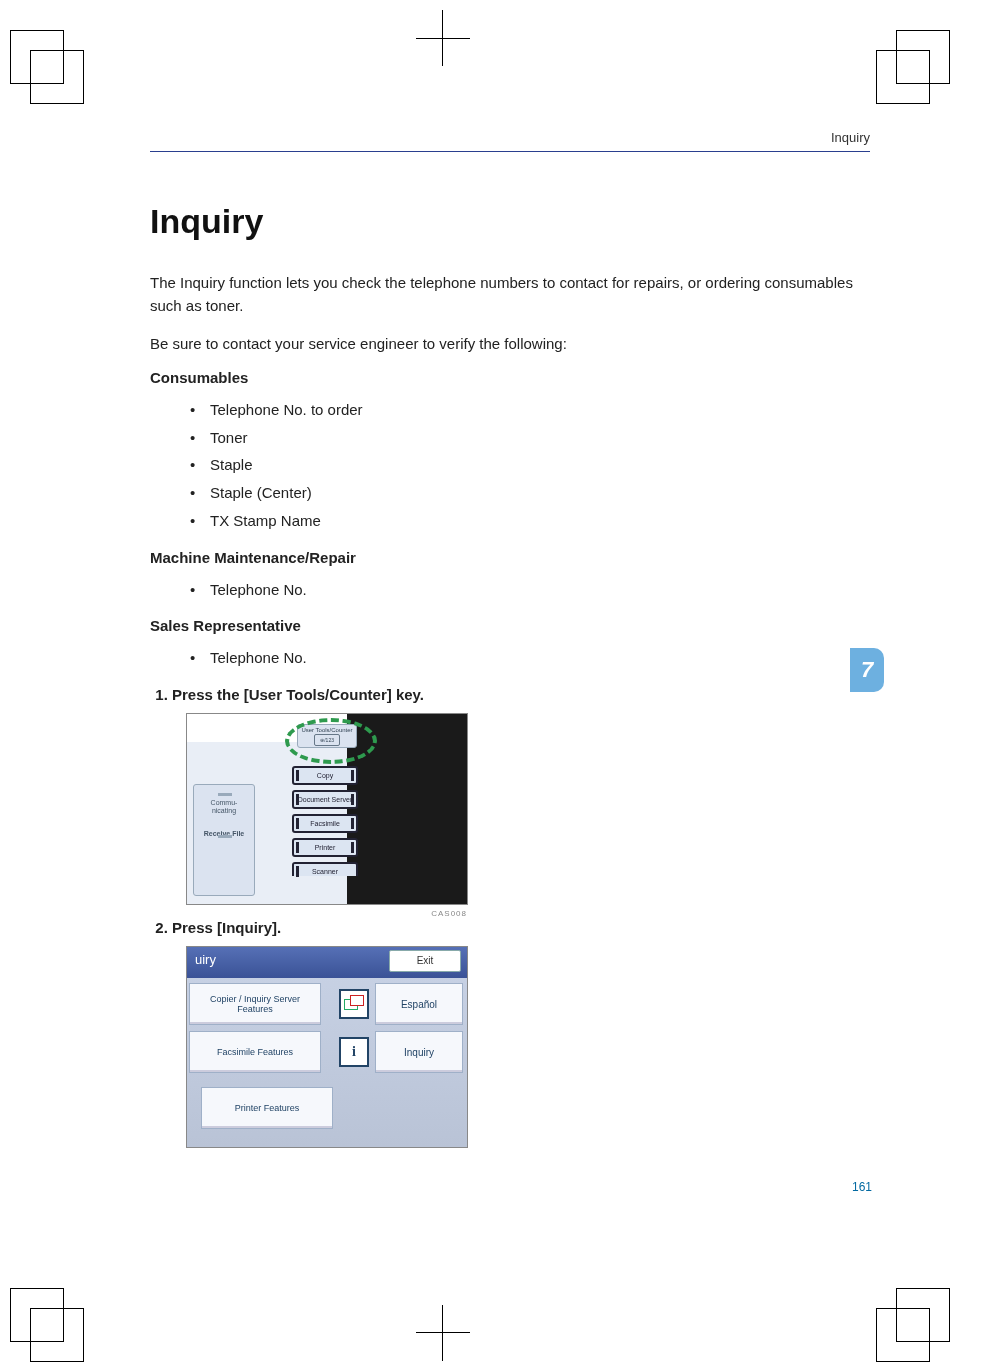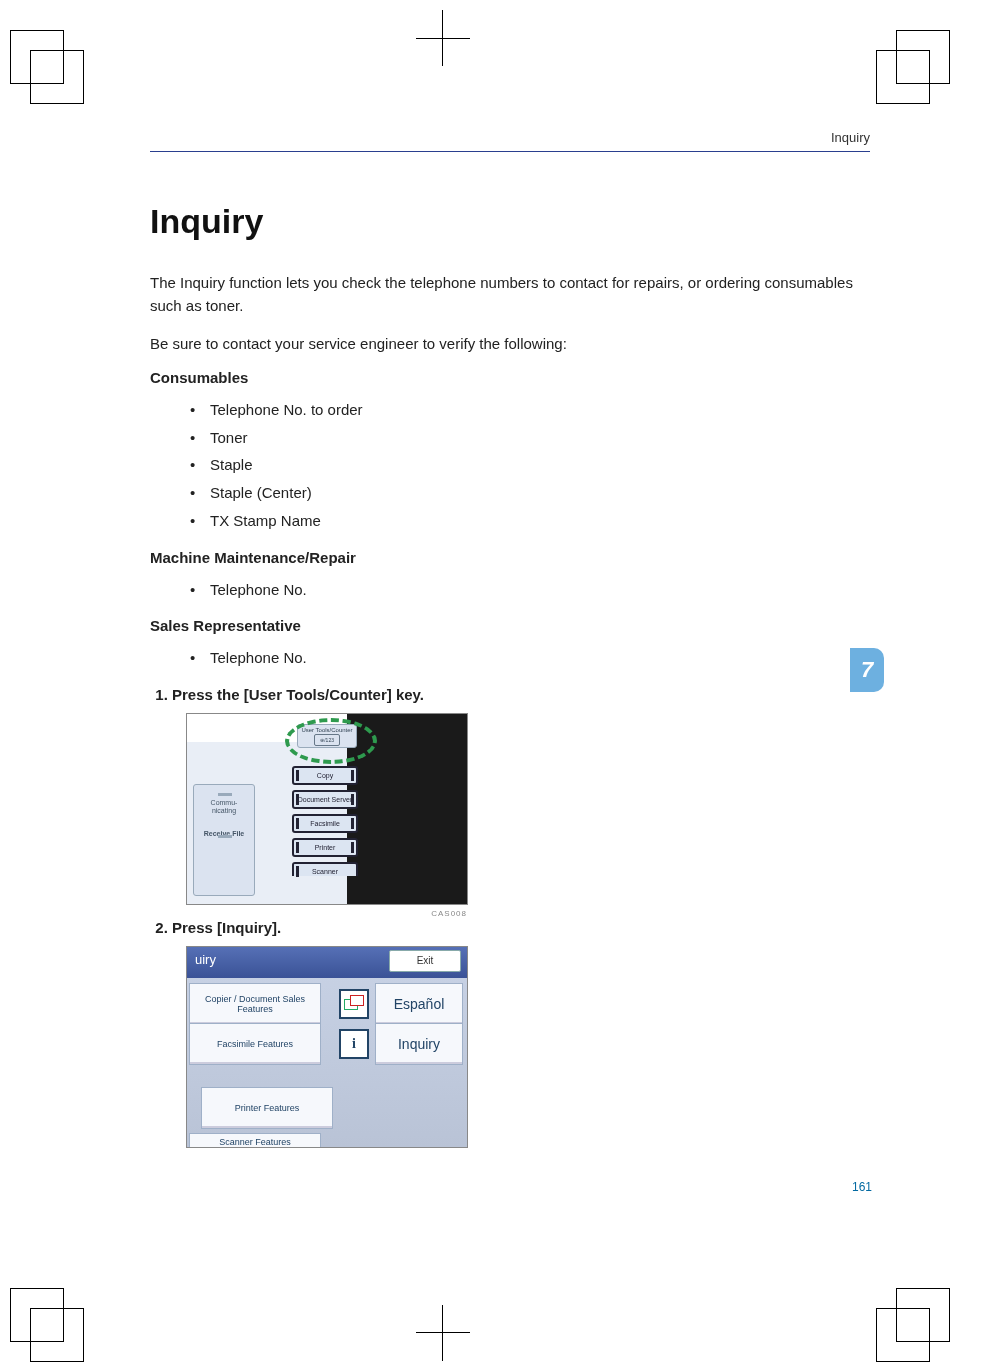--- a/index.html
+++ b/index.html
@@ -168,33 +168,33 @@
     background: linear-gradient(#5670b6, #3a5296);
     color:#fff; font-size:13px; line-height:26px; padding-left:8px;
     display:flex; justify-content:space-between;
   }
   .fig2-exit {
     margin:3px 6px; width:70px; height:20px; background:#fff; color:#333;
     font-size:10px; text-align:center; line-height:20px; border-radius:2px;
     border:1px solid #8aa;
   }
   .fig2-row { position:absolute; left:0; right:0; height:46px; display:flex; }
-  .fig2-row1 { top:36px; } .fig2-row2 { top:76px; } .fig2-row3 { top:140px;padding-left:12px; } .fig2-row4 { top:186px; height:20px;}
+  .fig2-row1 { top:36px; } .fig2-row2 { top:84px; } .fig2-row3 { top:140px;padding-left:12px; } .fig2-row4 { top:186px; height:20px;}
   .fig2-cell-left {
     width:130px; margin-left:2px; height:40px; background:#f6f8fc; border:1px solid #9fb0c8;
     font-size:9px; color:#246; display:flex; align-items:center; justify-content:center; text-align:center;
     box-shadow: inset 0 -2px 0 #ccd;
   }
   .fig2-midicon {
     width:26px; height:26px; margin:6px 6px 0 18px; border:2px solid #246; background:#fff;
     display:flex; align-items:center; justify-content:center; font-size:14px; color:#246; font-weight:bold;
   }
   .fig2-cell-right {
     width:86px; height:40px; background:#f6f8fc; border:1px solid #9fb0c8;
-    font-size:14px; color:#246; display:flex; align-items:center; justify-content:center;
+    font-size:10px; color:#246; display:flex; align-items:center; justify-content:center;
     box-shadow: inset 0 -2px 0 #ccd;
   }
   .lang-icon {
     width:20px; height:14px; position:relative;
   }
   .lang-icon .a { position:absolute; left:0; top:2px; width:12px; height:9px; border:1px solid #2a6; }
   .lang-icon .b { position:absolute; left:6px; top:-2px; width:12px; height:9px; border:1px solid #c22; background:#fff;}
 </style>
 </head>
 <body>
@@ -278,41 +278,38 @@
     <li>
       <span>Press [Inquiry].</span>
       <div class="figure-wrap" style="font-weight:normal;">
         <div class="fig2">
           <div class="fig2-titlebar">
             <span>uiry</span>
             <div class="fig2-exit">Exit</div>
           </div>
 
           <div class="fig2-row fig2-row1">
-            <div class="fig2-cell-left" style="white-space:pre-line;">Copier / Document Sales
+            <div class="fig2-cell-left" style="white-space:pre-line;">Copier / Inquiry Server
 Features</div>
             <div class="fig2-midicon">
               <div class="lang-icon">
                   <div class="a"></div>
                   <div class="b"></div>
                 </div>
             </div>
             <div class="fig2-cell-right">Español</div>
           </div>
 
           <div class="fig2-row fig2-row2">
             <div class="fig2-cell-left">Facsimile Features</div>
             <div class="fig2-midicon" style="font-family:serif;">i</div>
             <div class="fig2-cell-right">Inquiry</div>
           </div>
 
           <div class="fig2-row fig2-row3">
             <div class="fig2-cell-left">Printer Features</div>
           </div>
 
-          <div class="fig2-row fig2-row4">
-            <div class="fig2-cell-left" style="height:16px;">Scanner Features</div>
-          </div>
         </div>
       </div>
     </li>
   </ol>
 </div>
 
 </body></html>

